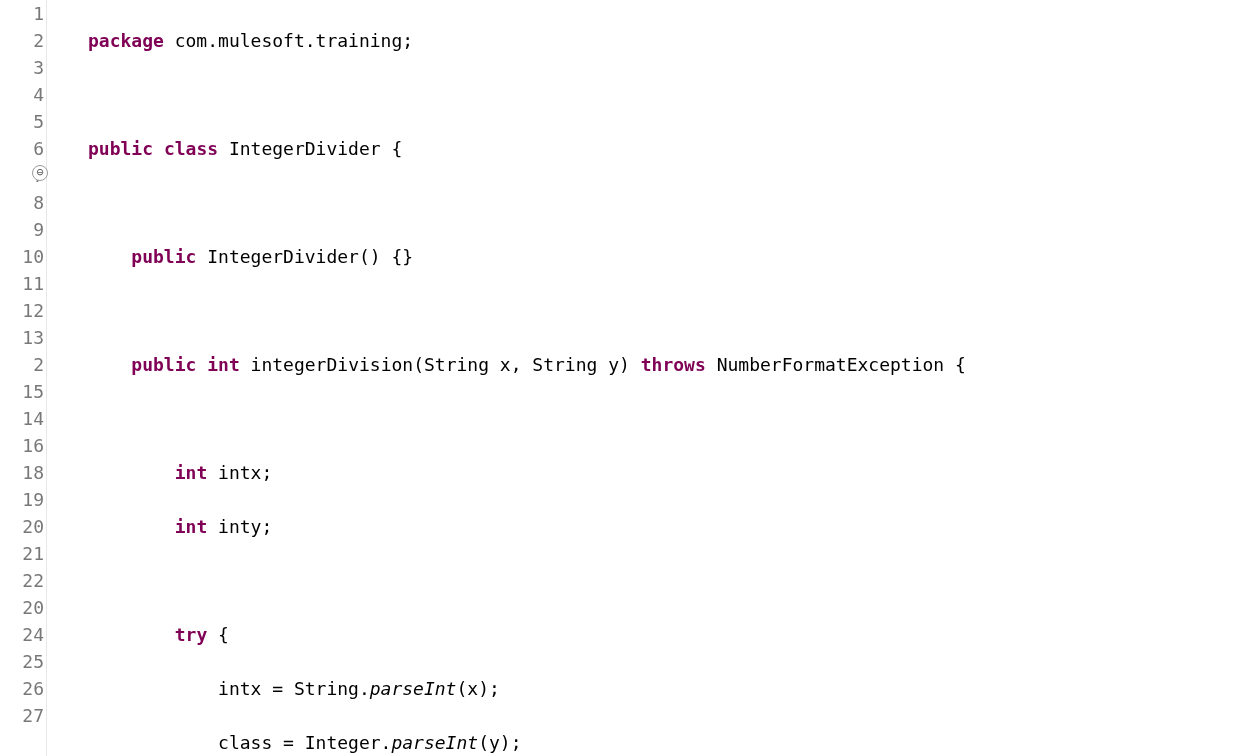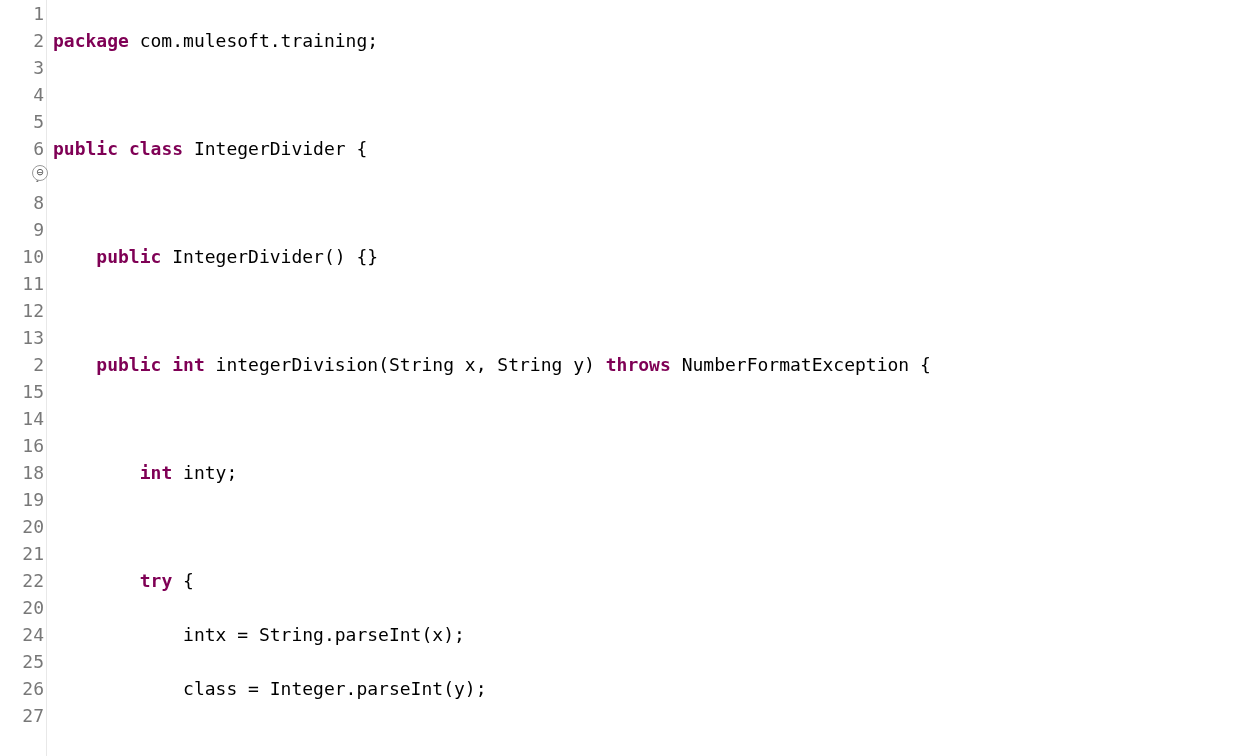--- a/index.html
+++ b/index.html
@@ -36,24 +36,24 @@
     font-size: 12px;
     line-height: 12px;
     text-align: center;
     background: #ffffff;
     color: #555;
   }
   .code {
     padding-left: 6px;
     white-space: pre;
   }
-  .row { height: 27px; }
+  .row { height: 27px; margin-left: 35px; }
   .kw   { color: #7f0055; font-weight: bold; }      
   .nm   { color: #000000; } 
-  .sm   { color: #000000; }                          
+  .sm   { color: #000000; font-style: italic; }                          
 </style>
 </head>
 <body>
 
 <div class="gutter">
   <div class="ln">1</div>
   <div class="ln">2</div>
   <div class="ln">3</div>
   <div class="ln">4</div>
   <div class="ln">5</div>
@@ -84,20 +84,21 @@
 
 <div class="code">
 <div class="row"><span class="kw">package</span><span class="nm"> com.mulesoft.training;</span></div>
 <div class="row"></div>
 <div class="row"><span class="kw">public</span><span class="nm"> </span><span class="kw">class</span><span class="nm"> </span><span class="nm">IntegerDivider</span><span class="nm"> {</span></div>
 <div class="row"></div>
 <div class="row"><span class="nm">    </span><span class="kw">public</span><span class="nm"> </span><span class="nm">IntegerDivider() {}</span></div>
 <div class="row"></div>
 <div class="row"><span class="nm">    </span><span class="kw">public</span><span class="nm"> </span><span class="kw">int</span><span class="nm"> </span><span class="nm">integerDivision</span><span class="nm">(String x, String y)</span><span class="nm"> </span><span class="kw">throws</span><span class="nm"> </span><span class="nm">NumberFormatException</span><span class="nm"> {</span></div>
 <div class="row"></div>
+<div class="row"><span class="nm">        </span><span class="kw">int</span><span class="nm"> intx;</span></div>
 <div class="row"><span class="nm">        </span><span class="kw">int</span><span class="nm"> inty;</span></div>
 <div class="row"></div>
 <div class="row"><span class="nm">        </span><span class="kw">try</span><span class="nm"> {</span></div>
 <div class="row"><span class="nm">            </span><span class="nm">intx = String.</span><span class="sm">parseInt</span><span class="nm">(x);</span></div>
 <div class="row"><span class="nm">            </span><span class="nm">class = Integer.</span><span class="sm">parseInt</span><span class="nm">(y);</span></div>
 
 
 
 
 

